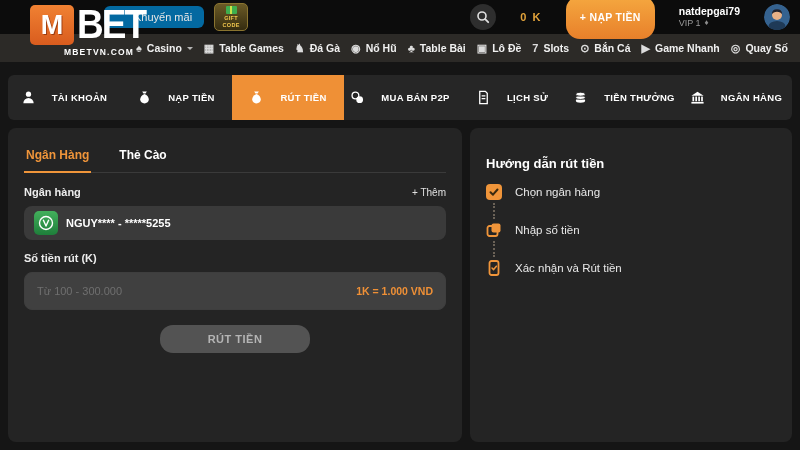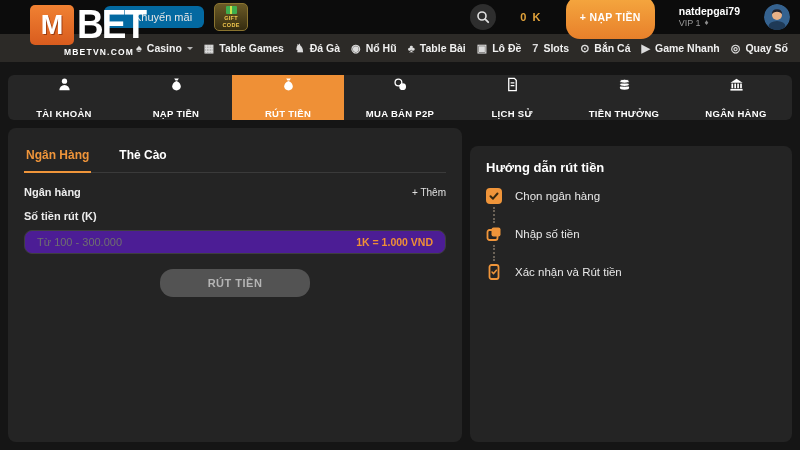--- a/index.html
+++ b/index.html
@@ -59,50 +59,50 @@
   .nav-item { display:flex; align-items:center; gap:5px; font-size:10.5px;
               font-weight:bold; color:#f0f0f0; white-space:nowrap;
               cursor:pointer; }
   .nav-icon { font-size:11px; opacity:.9; }
   .caret { width:0; height:0; border:3.5px solid transparent;
            border-top-color:#b5b5b5; margin-top:4px; }
 
   
   .tabbar { margin:13px 8px 0; height:45px; background:#262626;
             border-radius:6px; display:flex; overflow:hidden; }
-  .tab { flex:1; display:flex; flex-direction:column; align-items:center;
+  .tab { flex:1; display:flex; align-items:center;
          justify-content:center; gap:16px; color:#fff; cursor:pointer; }
   .tab svg { width:15px; height:15px; fill:#fff; }
   .tab-label { font-size:9.5px; font-weight:bold; letter-spacing:.3px; }
   .tab.active { background:#ef9036; }
 
   
   .main { margin:8px 8px 0; display:flex; gap:8px; height:314px; }
   .panel { background:#242424; border-radius:8px; }
   .left-panel { width:454px; padding:0 16px; }
-  .right-panel { flex:1; padding:14px 16px;margin-top:18px; }
+  .right-panel { flex:1; padding:28px 16px; }
 
   .method-tabs { display:flex; gap:26px; border-bottom:1px solid #3a3a3a;
                  padding-top:12px; }
   .method-tab { padding:8px 2px 9px; font-size:12px; font-weight:bold;
                 color:#fff; cursor:pointer; }
   .method-tab.active { color:#f0953a; border-bottom:2px solid #f0953a;
                        margin-bottom:-1px; }
 
   .field-row { margin-top:13px; display:flex; justify-content:space-between;
                align-items:center; }
   .field-label { font-size:11px; font-weight:bold; color:#ededed; }
   .add-link { font-size:10px; color:#e0e0e0; cursor:pointer; }
 
   .bank-box { margin-top:8px; height:34px; background:#3a3a3a;
               border-radius:8px; display:flex; align-items:center; gap:8px;
               padding:0 10px; cursor:pointer; }
   .bank-acct { font-size:11px; font-weight:bold; color:#fff; }
 
-  .amount-box { margin-top:8px; height:24px; background:#4c1d95;
+  .amount-box { margin-top:8px; height:38px; background:#404040;
                 border:1px solid #3e3e3e; border-radius:8px; display:flex;
                 align-items:center; padding:0 12px; gap:8px; }
   .amount-box input { flex:1; background:transparent; border:none;
                       outline:none; color:#c9c9c9; font-size:11px;
                       font-family:inherit; }
   .amount-box input::placeholder { color:#6f6f6f; }
   .rate { font-size:10.5px; font-weight:bold; color:#ef9036;
           white-space:nowrap; }
 
   .submit-btn { margin:15px auto 0; width:150px; height:28px;
@@ -277,20 +277,34 @@
     <div class="method-tabs">
       <div class="method-tab active">Ngân Hàng</div>
       <div class="method-tab">Thẻ Cào</div>
     </div>
 
     <div class="field-row">
       <div class="field-label">Ngân hàng</div>
       <div class="add-link">+ Thêm</div>
     </div>
 
+    <div class="bank-box">
+      <svg width="24" height="24" viewBox="0 0 24 24">
+        <defs>
+          <linearGradient id="bg1" x1="0" y1="0" x2="0" y2="1">
+            <stop offset="0" stop-color="#43b05c"></stop>
+              <stop offset="1" stop-color="#1e7e3a"></stop>
+          </linearGradient>
+        </defs>
+        <rect width="24" height="24" rx="5" fill="url(#bg1)"></rect>
+        <circle cx="12" cy="12" r="6.5" fill="none" stroke="#fff" stroke-width="1.4"></circle>
+        <path d="M9.2,8.8 L12,15 L14.8,8.8" fill="none" stroke="#fff" stroke-width="1.4" stroke-linejoin="round"></path>
+      </svg>
+      <div class="bank-acct">NGUY**** - *****5255</div>
+    </div>
 
     <div class="field-row" style="margin-top:12px;">
       <div class="field-label">Số tiền rút (K)</div>
     </div>
 
     <div class="amount-box">
       <input type="text" placeholder="Từ 100 - 300.000" style="">
       <div class="rate">1K = 1.000 VND</div>
     </div>
 

